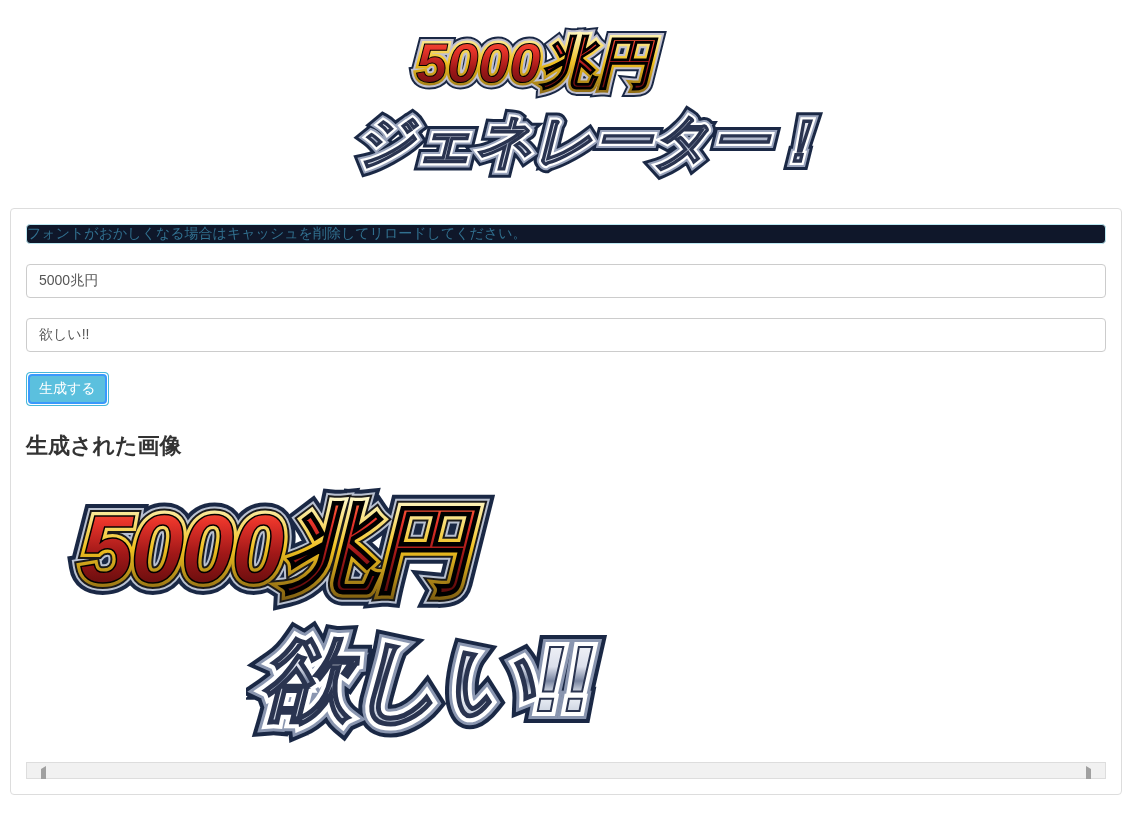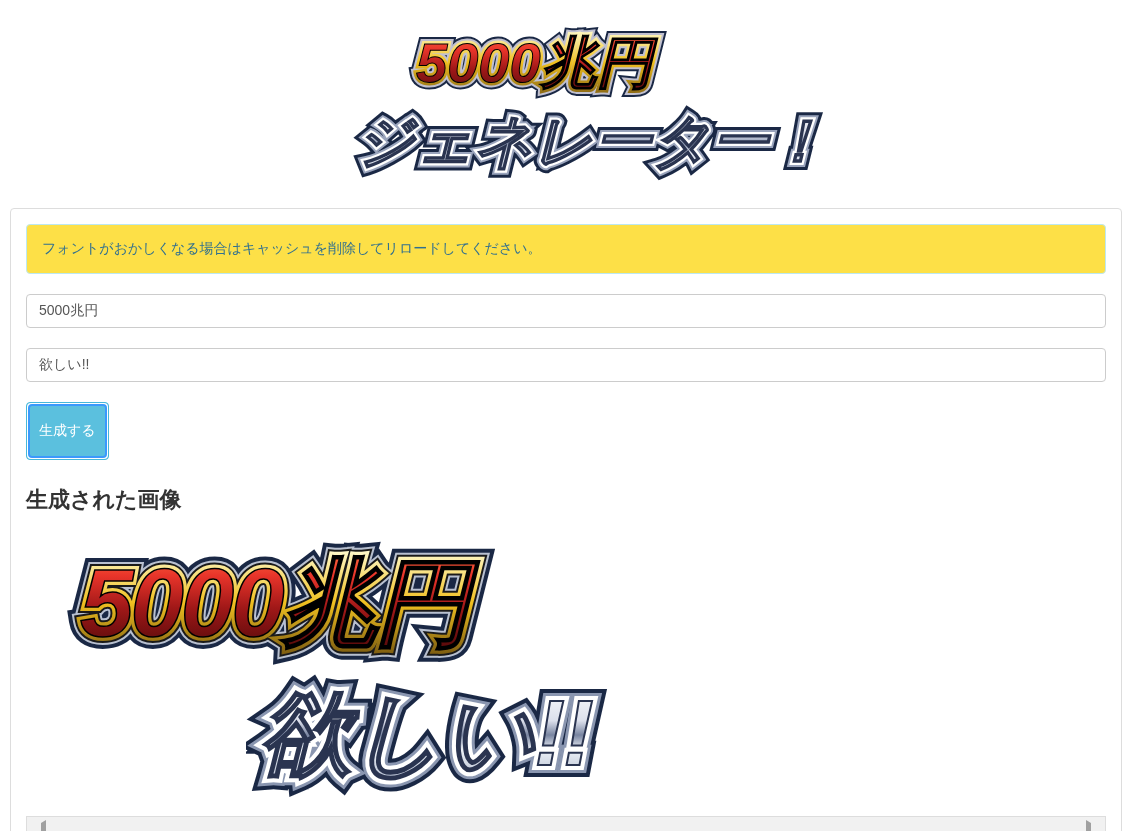--- a/index.html
+++ b/index.html
@@ -30,43 +30,42 @@
       padding: 10px 15px;
       border-radius: 4px 4px 0 0;
       font-size: 16px;
       font-weight: bold;
       color: #333;
     }
     .panel-body {
       padding: 15px;
     }
     .alert-info {
-      background: #fde047;
+      background: #0f172a;
       border: 1px solid #bce8f1;
       color: #31708f;
-      padding: 15px;
       border-radius: 4px;
       margin-bottom: 20px;
     }
     .form-control {
       display: block;
       width: 100%;
       height: 34px;
       padding: 6px 12px;
       font-size: 14px;
       line-height: 1.42857;
       color: #555;
       background: #fff;
       border: 1px solid #ccc;
       border-radius: 4px;
       margin-bottom: 20px;
     }
     .btn-info {
       display: inline-block;
-      padding: 18px 12px;
+      padding: 6px 12px;
       margin-bottom: 15px;
       font-size: 14px;
       line-height: 1.42857;
       text-align: right;
       cursor: pointer;
       border: 1px solid #46b8da;
       border-radius: 4px;
       color: #fff;
       background: #5bc0de;
       outline: 5px auto #3b99fc;

